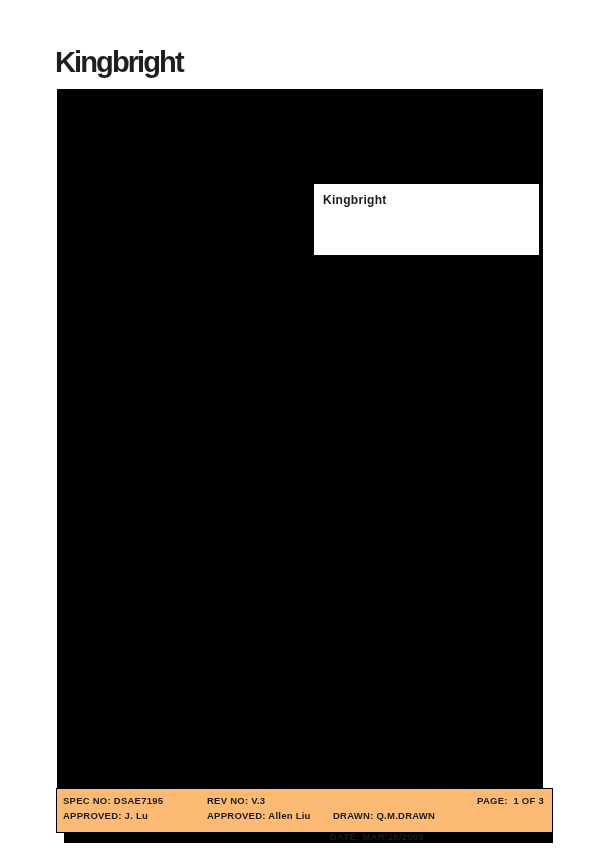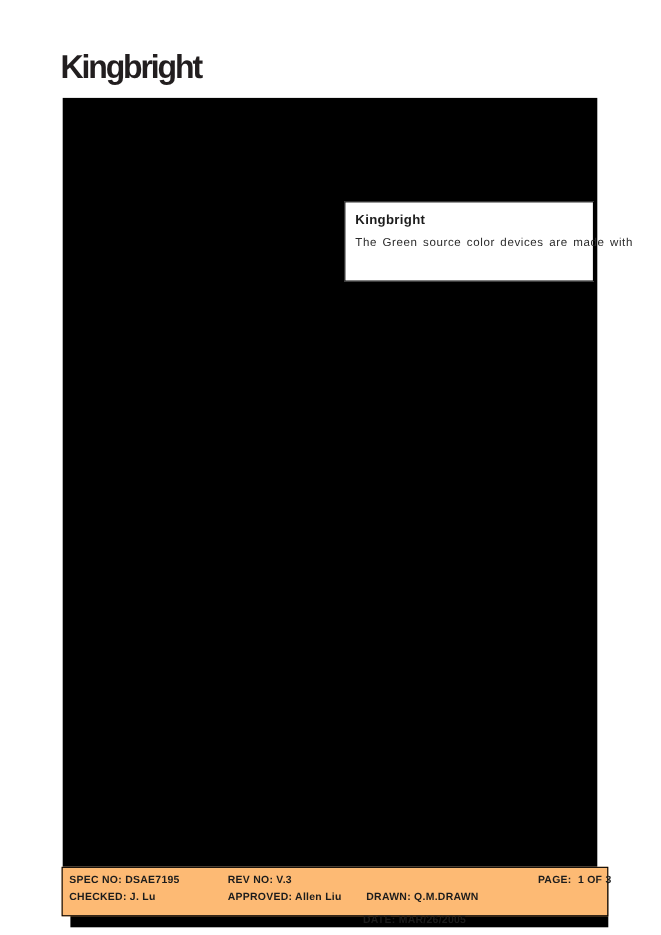--- a/index.html
+++ b/index.html
@@ -65,44 +65,43 @@
     font-size: 9.5px; font-weight: bold;
     color: #1c1c1c;
     letter-spacing: 0.25px;
     white-space: pre;
   }
   .fr1 { top: 6px; }
   .fr2 { top: 21px; }
   .fc-spec     { left: 6px; }
   .fc-rev      { left: 150px; text-align: center; }
   .fc-date     { left: 273px; margin-top: 36px; }
-  .fc-page     { left: 432px; }
+  .fc-page     { left: 420px; }
   .fc-approved { left: 6px; }
   .fc-checked  { left: 150px; }
   .fc-drawn    { left: 276px; }
 </style>
 </head>
 <body>
 
 <div class="page">
 
   <div class="logo">Kingbright</div>
 
   <div class="content-block"></div>
 
   <div class="description-box">
     <div class="description-title">Kingbright</div>
-    <div class="description-line">The Green source color devices are made with</div>
   </div>
 
   <div class="footer-shadow"></div>
 
   <div class="footer-box">
     <span class="footer-cell fr1 fc-spec">SPEC NO: DSAE7195</span>
     <span class="footer-cell fr1 fc-rev">REV NO: V.3</span>
     <span class="footer-cell fr1 fc-date">DATE: MAR/26/2005</span>
     <span class="footer-cell fr1 fc-page">PAGE:  1 OF 3</span>
-    <span class="footer-cell fr2 fc-approved">CHECKED: J. Lu</span>
+    <span class="footer-cell fr2 fc-approved">APPROVED: J. Lu</span>
     <span class="footer-cell fr2 fc-checked">APPROVED: Allen Liu</span>
     <span class="footer-cell fr2 fc-drawn">DRAWN: Q.M.DRAWN</span>
   </div>
 
 </div>
 
 </body></html>

